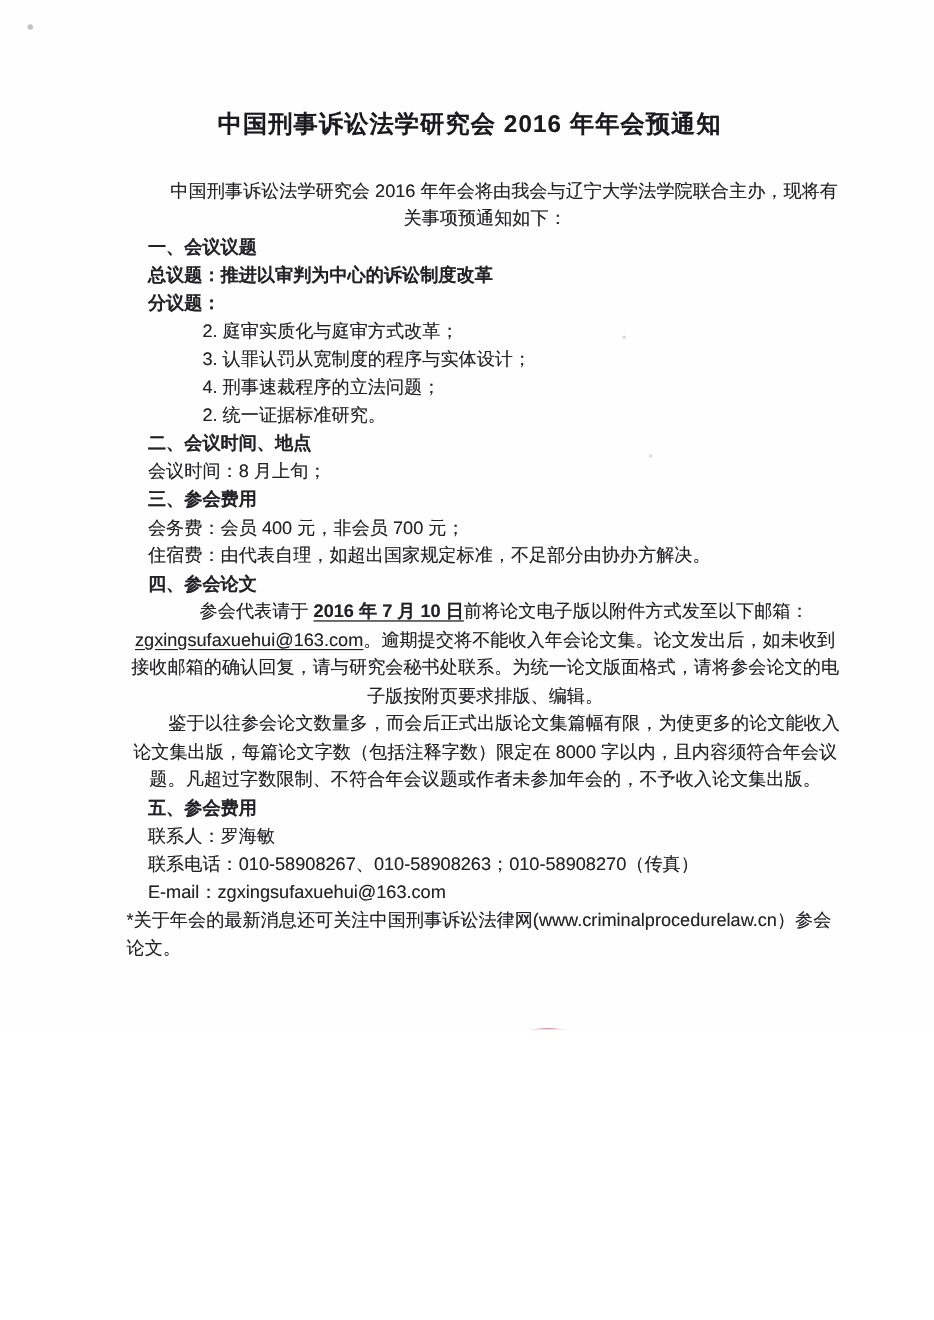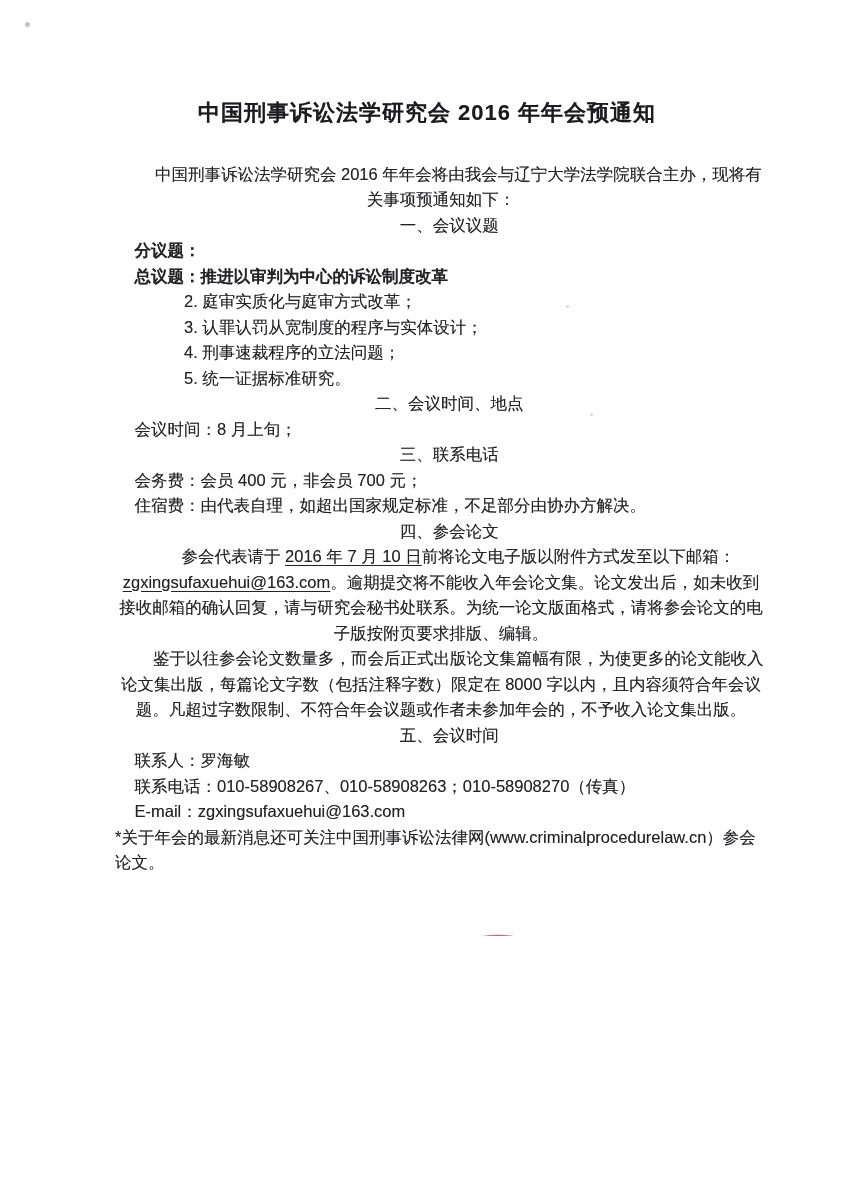--- a/index.html
+++ b/index.html
@@ -23,25 +23,25 @@
   .doc-title {
     font-size:22px;
     font-weight:bold;
     text-align:center;
     letter-spacing:1px;
     padding-right:28px;
     margin-bottom:36px;
     color:#1b1b1f;
   }
   .para { text-indent:2.1em;text-align:center; }
-  .heading { font-weight:normal; margin-left:1em;text-align:center; }
+  .heading { font-weight:bold; margin-left:1em; }
   .label-line { margin-left:1em; }
   .bold-line { font-weight:bold; }
   .agenda-item { margin-left:4em; }
-  .b { font-weight:normal; }
+  .b { font-weight:bold; }
   .u { text-decoration:underline; text-underline-offset:3px; }
   .footnote { margin-left:-3px; }
   .signature {
     position:absolute;
     left:402px; top:983px;
     width:212px;
     text-align:center;
     font-weight:bold;
     color:#17171a;
     z-index:3;
@@ -71,39 +71,39 @@
 
 <div class="page">
 
   <div class="content">
 
     <div class="doc-title">中国刑事诉讼法学研究会 2016 年年会预通知</div>
 
     <p class="para">中国刑事诉讼法学研究会 2016 年年会将由我会与辽宁大学法学院联合主办，现将有关事项预通知如下：</p>
 
     <div class="heading">一、会议议题</div>
+    <div class="label-line bold-line">总议题：推进以审判为中心的诉讼制度改革</div>
     <div class="label-line bold-line">分议题：</div>
-    <div class="label-line bold-line">总议题：推进以审判为中心的诉讼制度改革</div>
     <div class="agenda-item">2. 庭审实质化与庭审方式改革；</div>
     <div class="agenda-item">3. 认罪认罚从宽制度的程序与实体设计；</div>
     <div class="agenda-item">4. 刑事速裁程序的立法问题；</div>
-    <div class="agenda-item">5. 统一证据标准研究。</div>
+    <div class="agenda-item">2. 统一证据标准研究。</div>
 
     <div class="heading">二、会议时间、地点</div>
     <div class="label-line">会议时间：8 月上旬；</div>
 
-    <div class="heading">三、联系电话</div>
+    <div class="heading">三、参会费用</div>
     <div class="label-line">会务费：会员 400 元，非会员 700 元；</div>
     <div class="label-line">住宿费：由代表自理，如超出国家规定标准，不足部分由协办方解决。</div>
 
     <div class="heading">四、参会论文</div>
     <p class="para"><span>参会代表请于 </span><span class="b u">2016 年 7 月 10 日</span><span>前将论文电子版以附件方式发至以下邮箱：</span><span class="u">zgxingsufaxuehui@163.com</span><span>。逾期提交将不能收入年会论文集。论文发出后，如未收到接收邮箱的确认回复，请与研究会秘书处联系。为统一论文版面格式，请将参会论文的电子版按附页要求排版、编辑。</span></p>
     <p class="para">鉴于以往参会论文数量多，而会后正式出版论文集篇幅有限，为使更多的论文能收入论文集出版，每篇论文字数（包括注释字数）限定在 8000 字以内，且内容须符合年会议题。凡超过字数限制、不符合年会议题或作者未参加年会的，不予收入论文集出版。</p>
 
-    <div class="heading">五、会议时间</div>
+    <div class="heading">五、参会费用</div>
     <div class="label-line">联系人：罗海敏</div>
     <div class="label-line">联系电话：010-58908267、010-58908263；010-58908270（传真）</div>
     <div class="label-line">E-mail：zgxingsufaxuehui@163.com</div>
 
     <p class="footnote">*关于年会的最新消息还可关注中国刑事诉讼法律网(www.criminalprocedurelaw.cn）参会论文。</p>
   </div>
 
   <svg class="seal" viewBox="0 0 200 200" xmlns="http://www.w3.org/2000/svg">
     <defs>
       <path id="sealArc" d="M 46.4 145 A 70 70 0 1 1 153.6 145" fill="none"></path>

